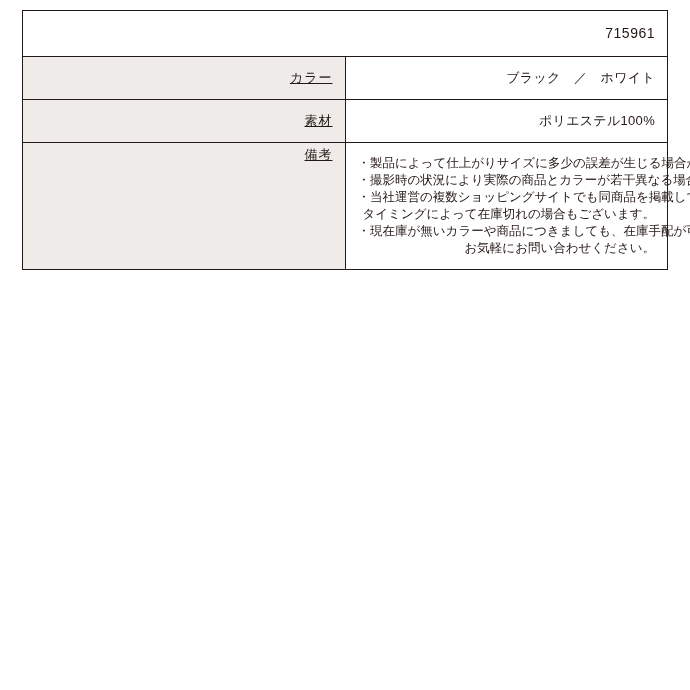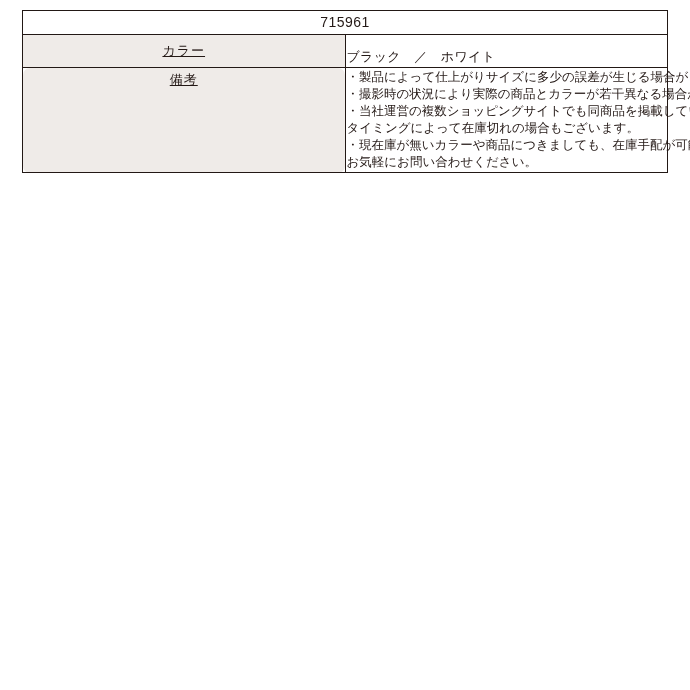--- a/index.html
+++ b/index.html
@@ -23,23 +23,24 @@
     position: absolute;
     left: 22px;
     top: 10px;
     width: 646px;
     border-collapse: collapse;
     table-layout: fixed;
     background: #ffffff;
   }
   table.spec td, table.spec th {
     border: 1px solid #221815;
-    padding: 1px;
+    padding: 12px;
     vertical-align: middle;
     font-weight: normal;
+    text-align: right;
   }
   .title-cell {
     text-align: center;
     font-size: 14px;
     font-weight: bold;
     height: 21px;
     line-height: 21px;
     letter-spacing: 0.5px;
     background: #ffffff;
   }
@@ -49,33 +50,31 @@
     text-align: center;
     font-size: 13px;
     font-weight: bold;
     letter-spacing: 1px;
     padding: 2px 0;
     text-decoration: underline;
   }
   .label-cell.top {
     vertical-align: top;
     padding-top: 3px;
-    border-radius: 7px;
   }
   .value-cell {
     background: #ffffff;
     font-size: 13px;
     padding: 2px 0 2px 10px;
     letter-spacing: 0.3px;
   }
   .value-cell .line {
     display: block;
     line-height: 18px;
     white-space: pre;
-    margin-top: 12px;
   }
   .notes-cell {
     background: #ffffff;
     font-size: 12.5px;
     padding: 3px 0 4px 8px;
   }
   .note {
     display: block;
     line-height: 17px;
     white-space: pre;
@@ -90,20 +89,26 @@
       <tr>
         <td class="title-cell" colspan="2">715961</td>
       </tr>
       <tr>
         <td class="label-cell">カラー</td>
         <td class="value-cell">
           <span class="line">ブラック　／　ホワイト</span>
         </td>
       </tr>
       <tr>
+        <td class="label-cell">素材</td>
+        <td class="value-cell">
+          <span class="line">ポリエステル100%</span>
+        </td>
+      </tr>
+      <tr>
         <td class="label-cell top">備考</td>
         <td class="notes-cell">
           <span class="note">・製品によって仕上がりサイズに多少の誤差が生じる場合がございます。</span>
           <span class="note">・撮影時の状況により実際の商品とカラーが若干異なる場合がございます。</span>
           <span class="note">・当社運営の複数ショッピングサイトでも同商品を掲載していますので</span>
           <span class="cont">タイミングによって在庫切れの場合もございます。</span>
           <span class="note">・現在庫が無いカラーや商品につきましても、在庫手配が可能な場合もございますので</span>
           <span class="cont">お気軽にお問い合わせください。</span>
         </td>
       </tr>

